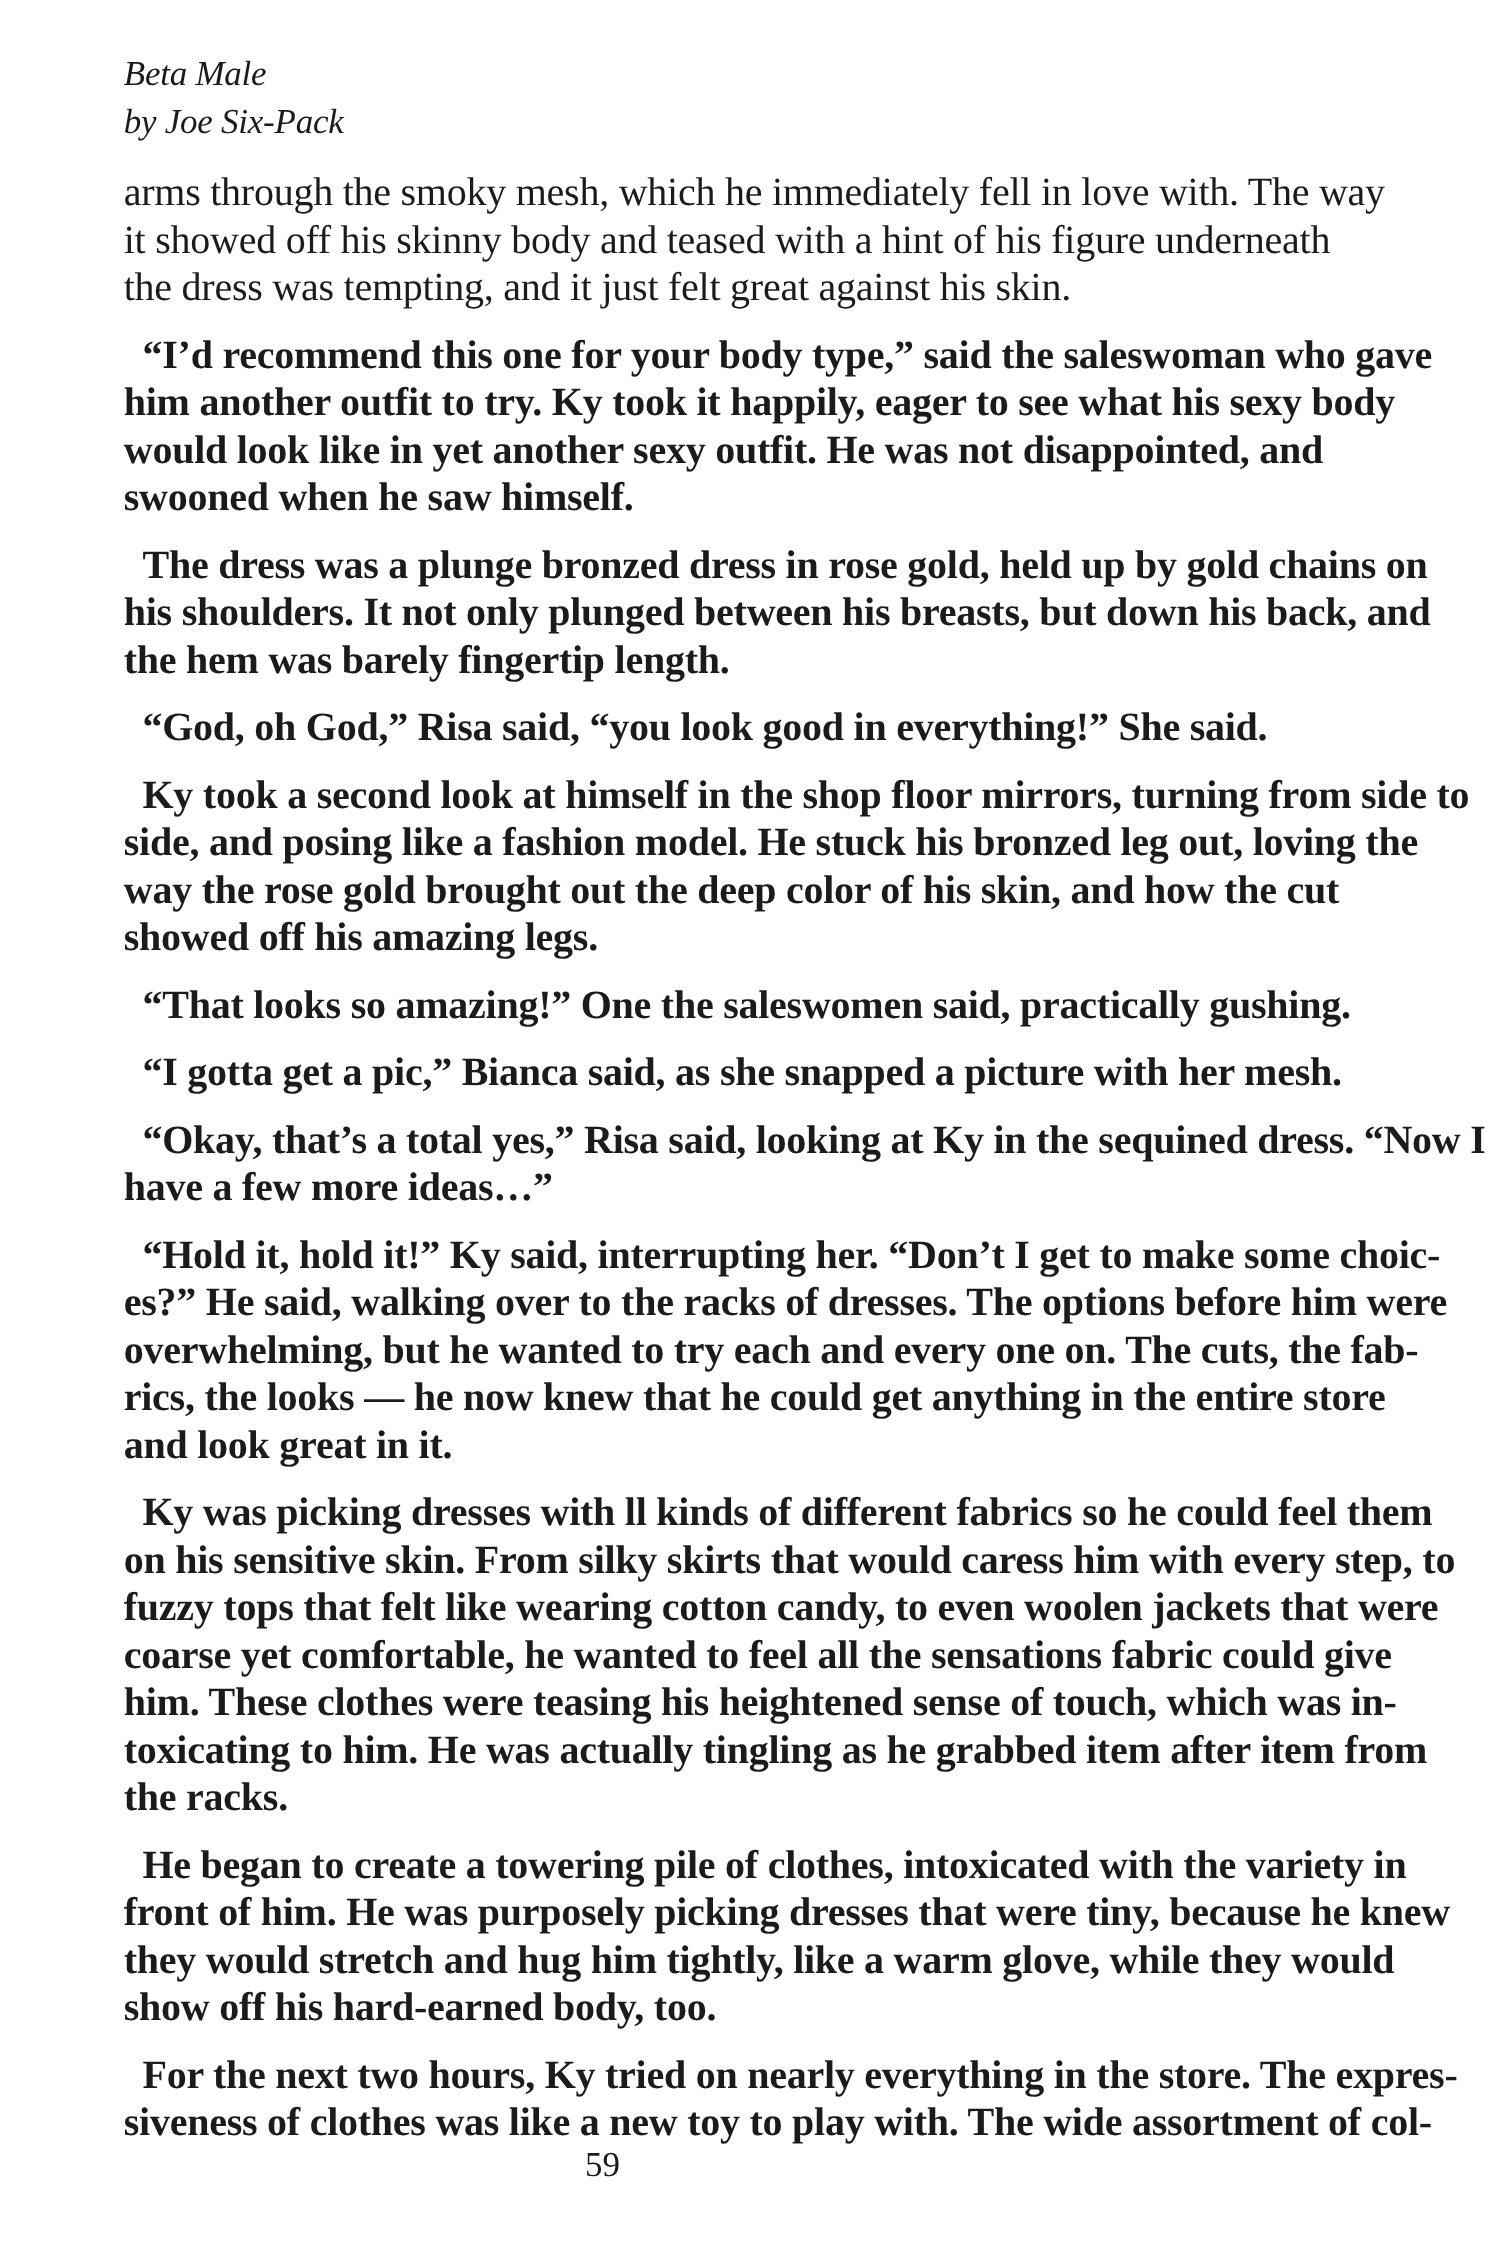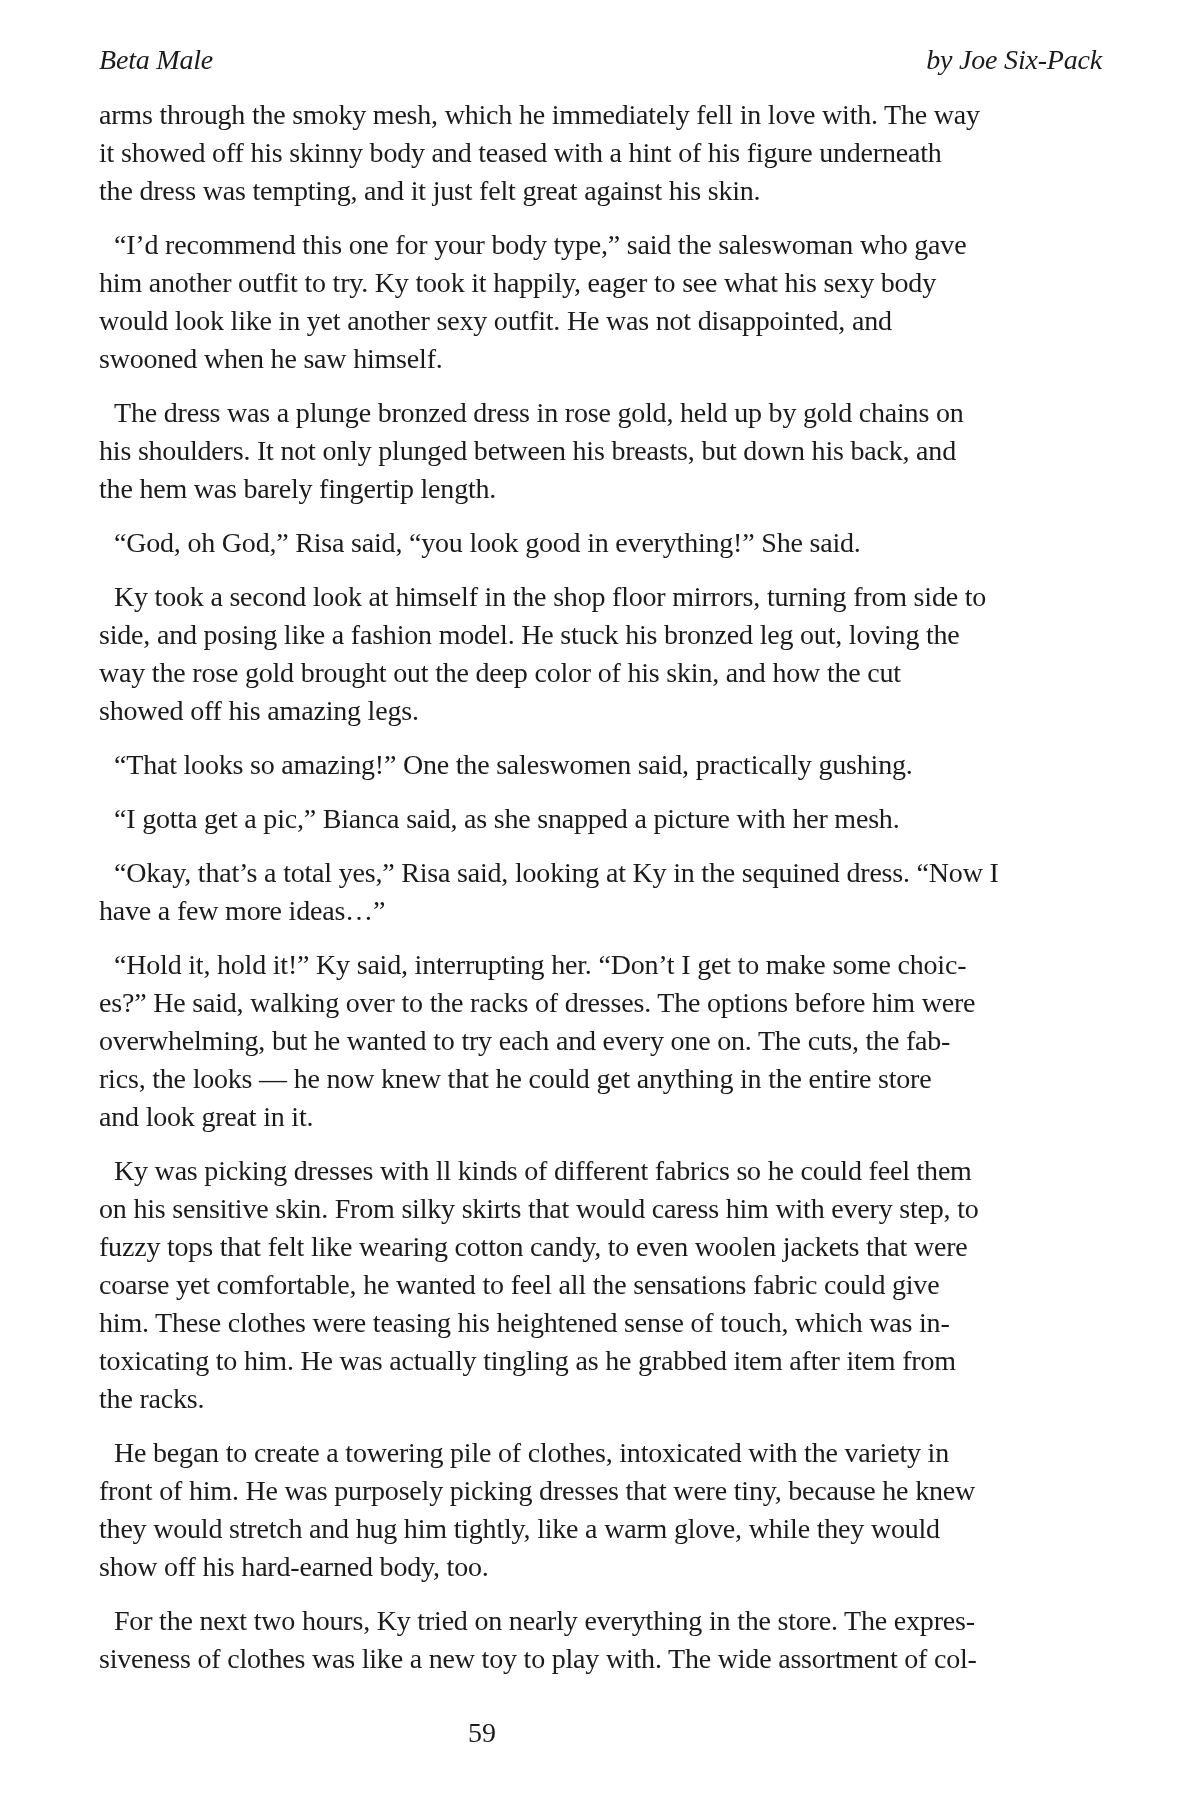--- a/index.html
+++ b/index.html
@@ -19,33 +19,35 @@
     padding: 41px 98px 0 99px;
   }
   .running-header {
     display: flex;
     justify-content: space-between;
     align-items: baseline;
     font-style: italic;
     font-size: 28px;
     line-height: 38px;
     letter-spacing: -0.2px;
+    flex-direction: column;
   }
   .body-text {
     margin-top: 17px;
   }
   .body-text p.para {
     margin: 16px 0 14px 0;
-    font-size: 28px;
+    font-size: 32px;
     line-height: 38px;
     letter-spacing: -0.2px;
     white-space: pre;
   }
   .body-text p.para.indent {
     text-indent: 15px;
+    font-weight: bold;
   }
   .page-number {
     position: absolute;
     left: 0;
     top: 1714px;
     width: 964px;
     text-align: center;
     font-size: 28px;
     line-height: 38px;
   }

